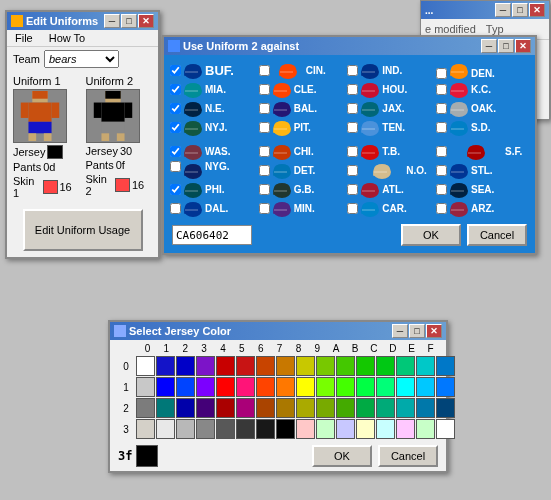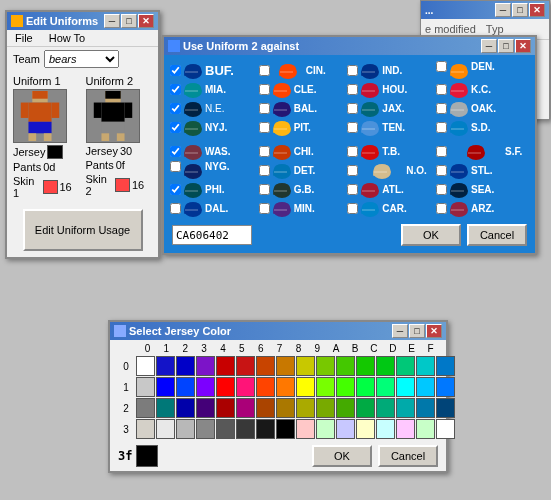--- a/index.html
+++ b/index.html
@@ -234,21 +234,21 @@
           <input type="checkbox" style="width: 11px; height: 11px; margin: 0px;">
           <span style="width: 22px; height: 18px; display: inline-block;"><svg width="22" height="18" viewBox="0 0 22 18">
     <ellipse cx="11" cy="11" rx="9" ry="7" fill="#003087"></ellipse>
     <rect x="4" y="4" width="14" height="8" rx="4" fill="#003087"></rect>
     <ellipse cx="11" cy="8" rx="8" ry="5" fill="#003087"></ellipse>
     <rect x="2" y="12" width="14" height="3" rx="1" fill="#003087" opacity="0.8"></rect>
     <line x1="3" y1="11" x2="16" y2="11" stroke="white" stroke-width="1" opacity="0.4"></line>
   </svg></span>
           <span style="color: white; font-weight: bold; font-size: 10px; min-width: 24px;">IND.</span>
         </div>
-        <div style="display: flex; align-items: flex-start; gap: 1px;">
+        <div style="display: flex; align-items: flex-end; gap: 1px;">
           <input type="checkbox" style="width: 11px; height: 11px; margin: 0px;">
           <span style="width: 22px; height: 18px; display: inline-block;"><svg width="22" height="18" viewBox="0 0 22 18">
     <ellipse cx="11" cy="11" rx="9" ry="7" fill="#ff8800"></ellipse>
     <rect x="4" y="4" width="14" height="8" rx="4" fill="#ff8800"></rect>
     <ellipse cx="11" cy="8" rx="8" ry="5" fill="#ff8800"></ellipse>
     <rect x="2" y="12" width="14" height="3" rx="1" fill="#ff8800" opacity="0.8"></rect>
     <line x1="3" y1="11" x2="16" y2="11" stroke="white" stroke-width="1" opacity="0.4"></line>
   </svg></span>
           <span style="color: white; font-weight: bold; font-size: 10px; min-width: 24px;">DEN.</span>
         </div>
@@ -298,21 +298,21 @@
         </div>
         <div style="display: flex; align-items: center; gap: 1px;">
           <input type="checkbox" checked="" style="width: 11px; height: 11px; margin: 0px;">
           <span style="width: 22px; height: 18px; display: inline-block;"><svg width="22" height="18" viewBox="0 0 22 18">
     <ellipse cx="11" cy="11" rx="9" ry="7" fill="#002244"></ellipse>
     <rect x="4" y="4" width="14" height="8" rx="4" fill="#002244"></rect>
     <ellipse cx="11" cy="8" rx="8" ry="5" fill="#002244"></ellipse>
     <rect x="2" y="12" width="14" height="3" rx="1" fill="#002244" opacity="0.8"></rect>
     <line x1="3" y1="11" x2="16" y2="11" stroke="white" stroke-width="1" opacity="0.4"></line>
   </svg></span>
-          <span style="color: white; font-weight: normal; font-size: 10px; min-width: 24px;">N.E.</span>
+          <span style="color: white; font-weight: bold; font-size: 10px; min-width: 24px;">N.E.</span>
         </div>
         <div style="display: flex; align-items: center; gap: 1px;">
           <input type="checkbox" style="width: 11px; height: 11px; margin: 0px;">
           <span style="width: 22px; height: 18px; display: inline-block;"><svg width="22" height="18" viewBox="0 0 22 18">
     <ellipse cx="11" cy="11" rx="9" ry="7" fill="#241773"></ellipse>
     <rect x="4" y="4" width="14" height="8" rx="4" fill="#241773"></rect>
     <ellipse cx="11" cy="8" rx="8" ry="5" fill="#241773"></ellipse>
     <rect x="2" y="12" width="14" height="3" rx="1" fill="#241773" opacity="0.8"></rect>
     <line x1="3" y1="11" x2="16" y2="11" stroke="white" stroke-width="1" opacity="0.4"></line>
   </svg></span>

